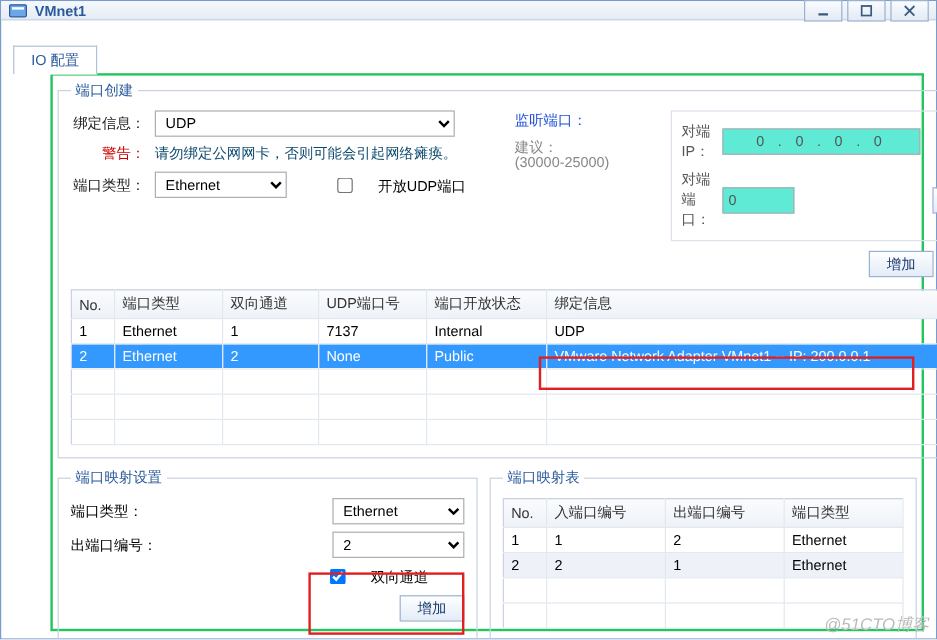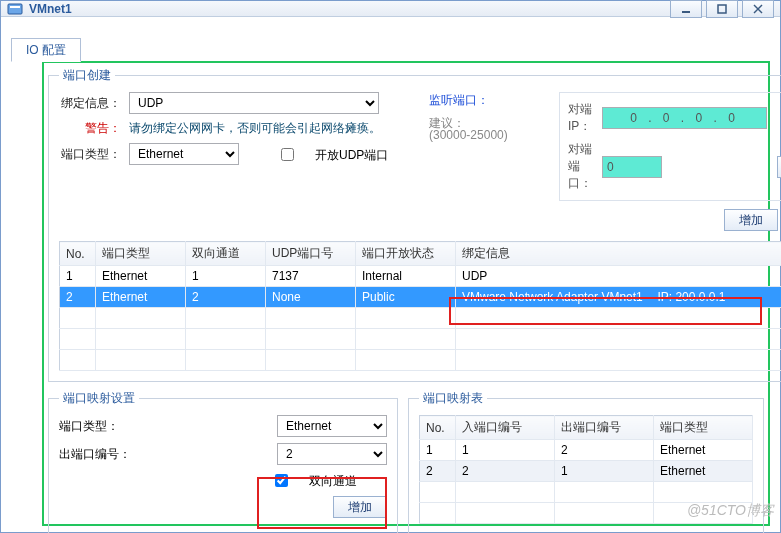--- a/index.html
+++ b/index.html
@@ -30,21 +30,21 @@
 
   .top-grid { display:grid; grid-template-columns: 360px 120px 1fr; gap:10px; }
 
   .table { border:1px solid #c8d2e0; width:100%; border-collapse:collapse; table-layout:fixed; }
   .table th, .table td { border-right:1px solid #e2e8f0; border-bottom:1px solid #e2e8f0; padding:3px 6px; text-align:left; height:20px; white-space:nowrap; overflow:hidden; }
   .table th { background:linear-gradient(#fafbfd,#eef2f8); color:#333; font-weight:normal; }
   .table tr.sel td { background:#3399ff; color:#fff; }
   .table tr.empty td { color:transparent; }
 
   .redbox { position:absolute; border:2px solid #e02020; pointer-events:none; }
-  .watermark { position:absolute; right:6px; bottom:12px; color:#bbb; font-size:14px; font-style:italic; }
+  .watermark { position:absolute; right:6px; bottom:2px; color:#bbb; font-size:14px; font-style:italic; }
 
   .peer-grid { display:grid; grid-template-columns:auto 1fr auto; gap:6px 10px; align-items:center; }
 </style>
 </head>
 <body>
 
 <div class="window">
   <div class="titlebar">
     <span class="icon">
       <svg viewBox="0 0 16 16">

